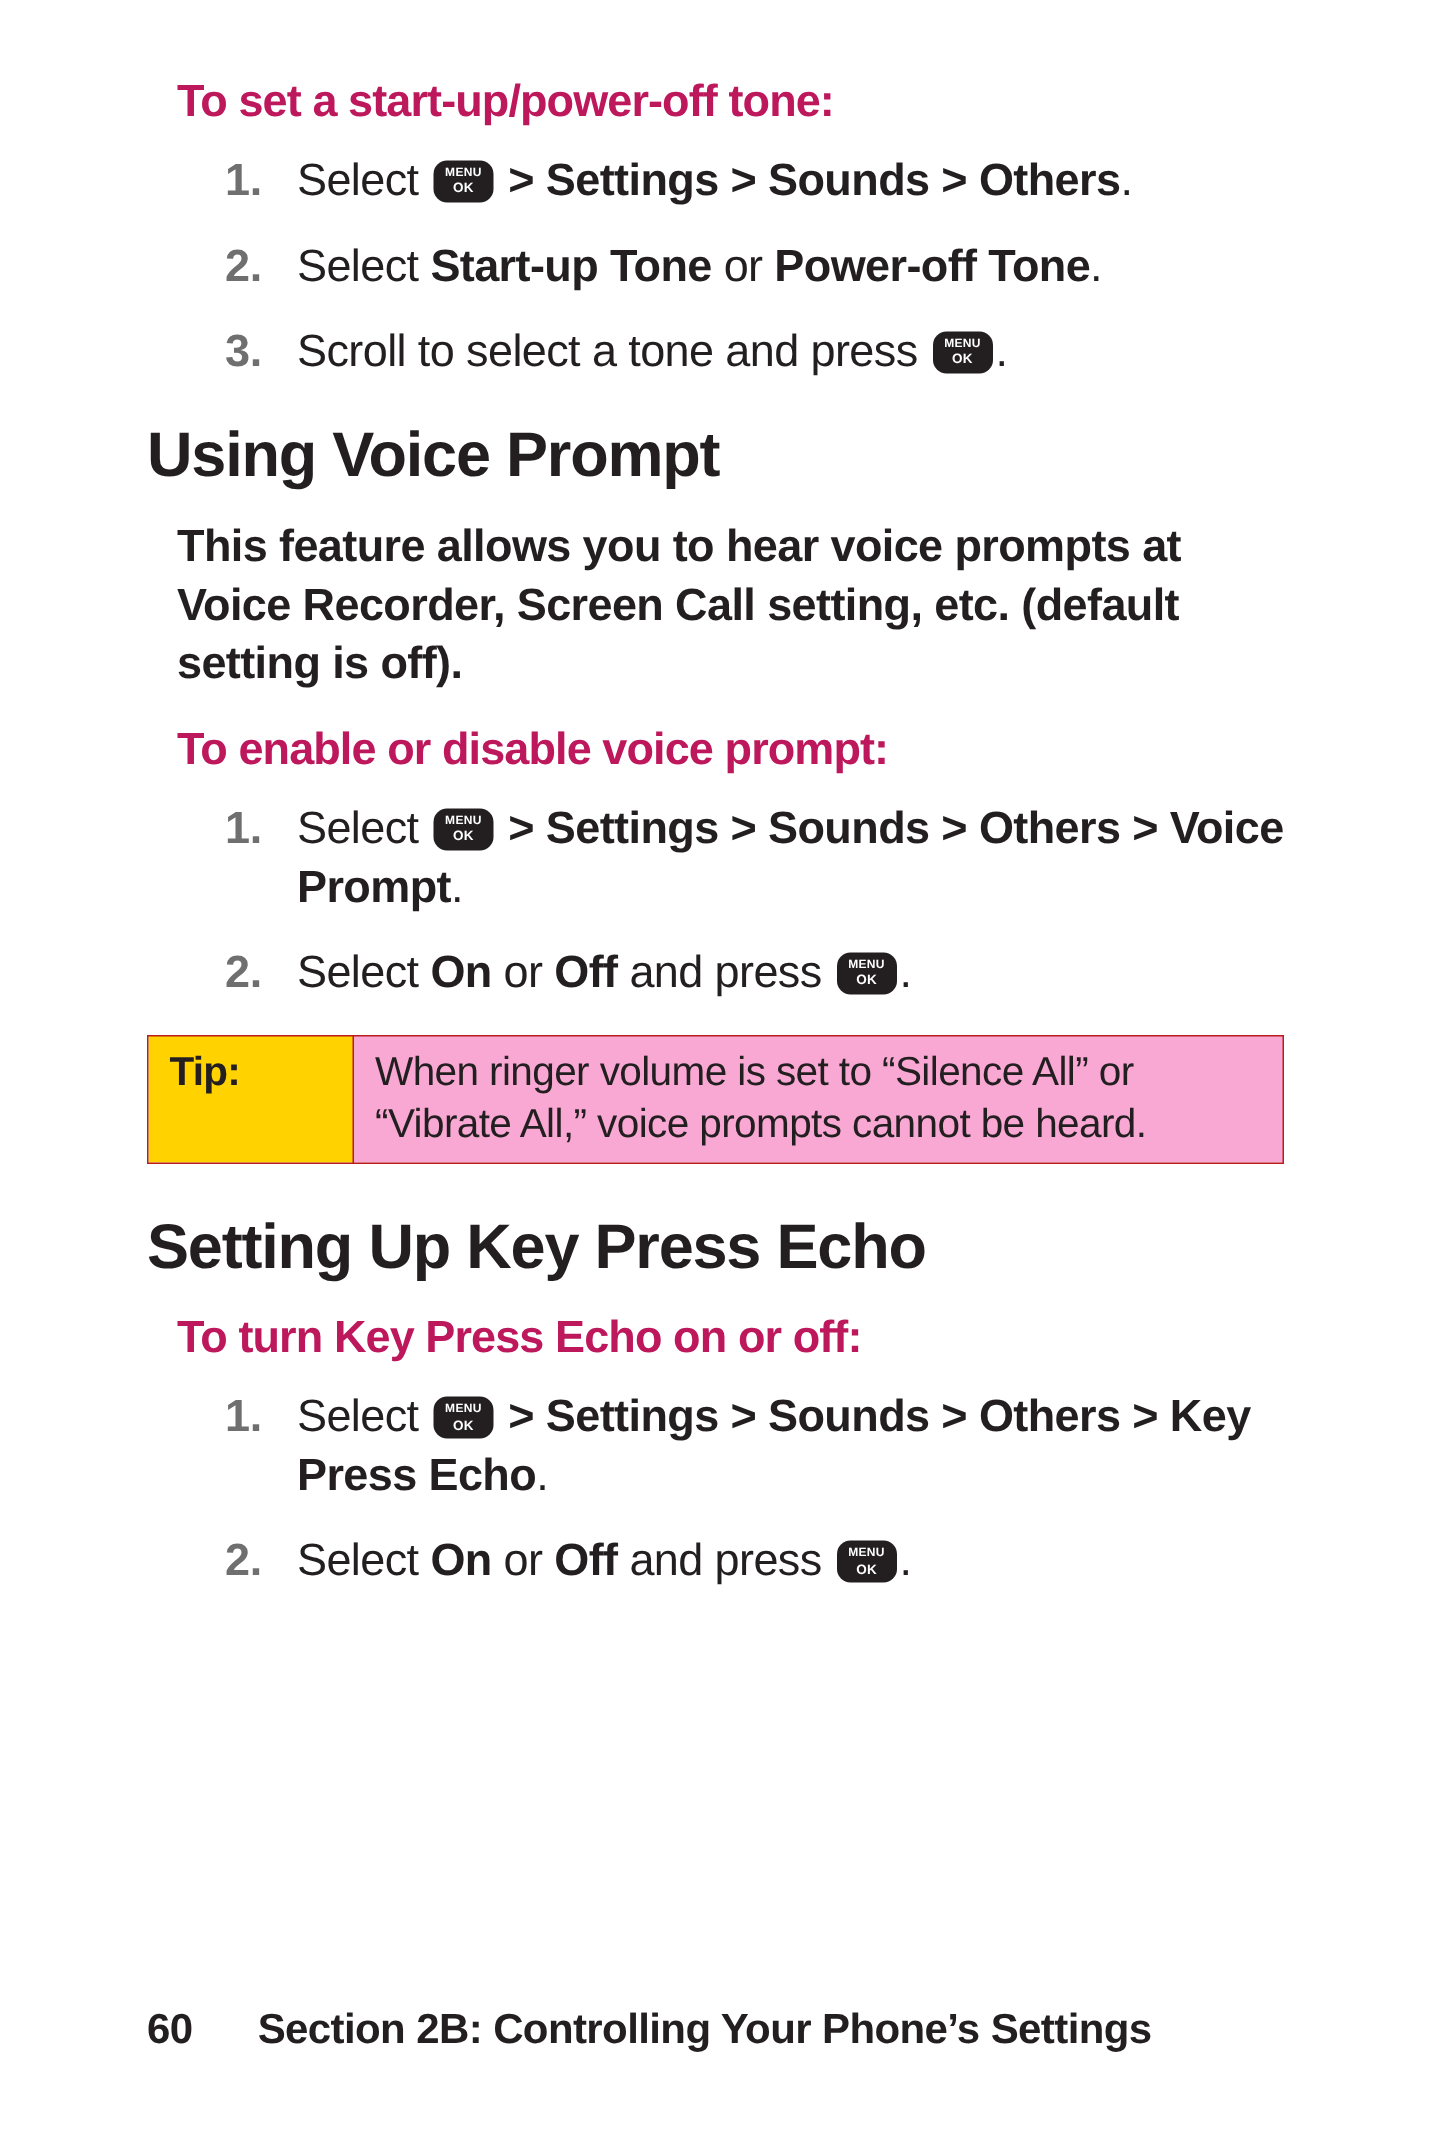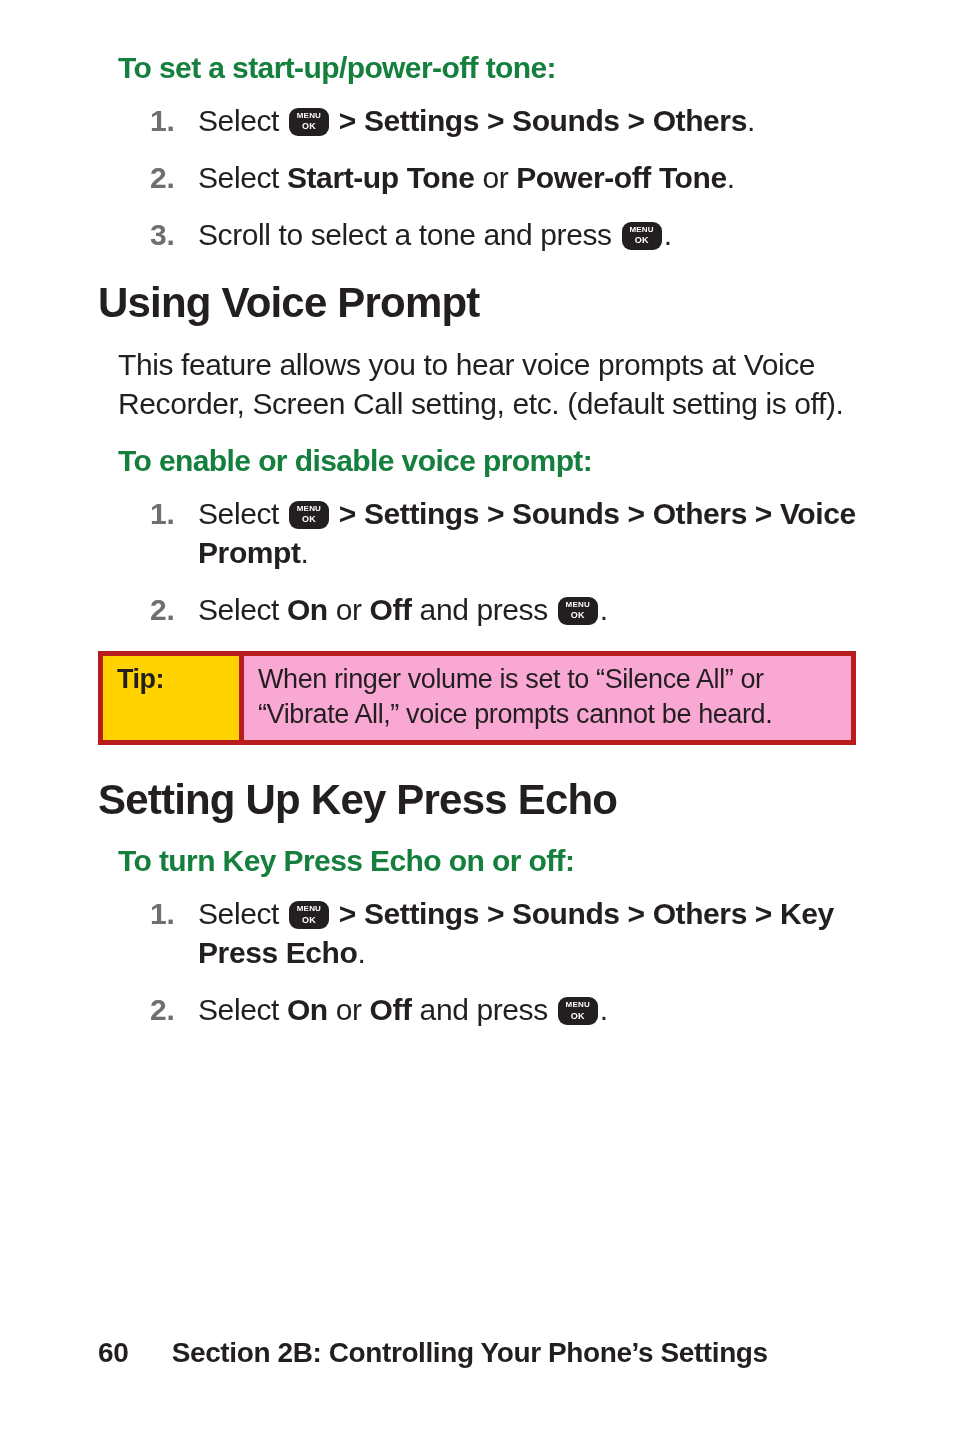--- a/index.html
+++ b/index.html
@@ -21,28 +21,29 @@
       padding: 48px 98px 0 98px;
     }
     h2 {
       font-weight: 700;
       font-size: 42px;
       margin: 0 0 14px 0;
       letter-spacing: -0.8px;
     }
     .subhead {
       font-weight: 700;
-      color: #15803d;
+      color: #be185d;
       margin: 0 0 14px 0;
       padding-left: 20px;
       letter-spacing: -0.6px;
     }
     p.body {
       margin: 8px 0 18px 0;
       padding-left: 20px;
+      font-weight: bold;
     }
     ol.steps {
       list-style: none;
       margin: 0 0 22px 0;
       padding: 0 0 0 52px;
     }
     ol.steps li {
       position: relative;
       padding-left: 48px;
       margin: 0 0 18px 0;
@@ -86,21 +87,21 @@
       font-size: 9px;
       bottom: 3px;
     }
     table.tip {
       width: 100%;
       border-collapse: collapse;
       margin: 8px 0 28px 0;
       table-layout: fixed;
     }
     table.tip td {
-      border: 5px solid #b91c1c;
+      border: 1px solid #b91c1c;
       vertical-align: top;
       padding: 6px 24px 8px 14px;
       font-size: 27px;
       line-height: 1.3;
     }
     table.tip td.label {
       width: 98px;
       background: #ffd200;
       font-weight: 700;
       letter-spacing: -0.5px;

